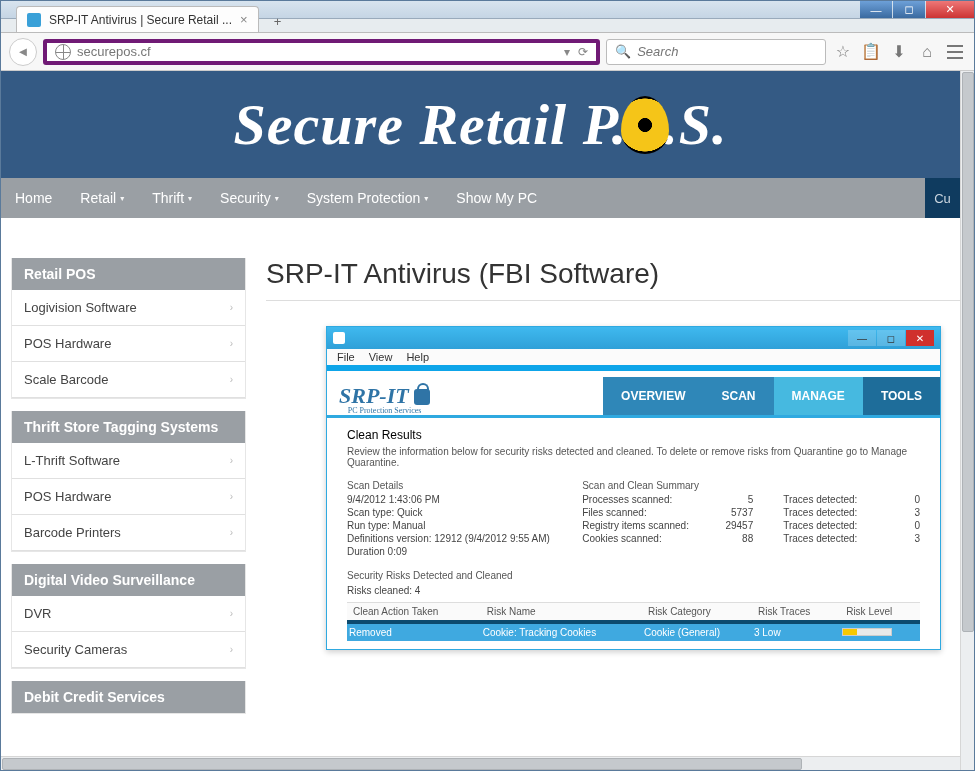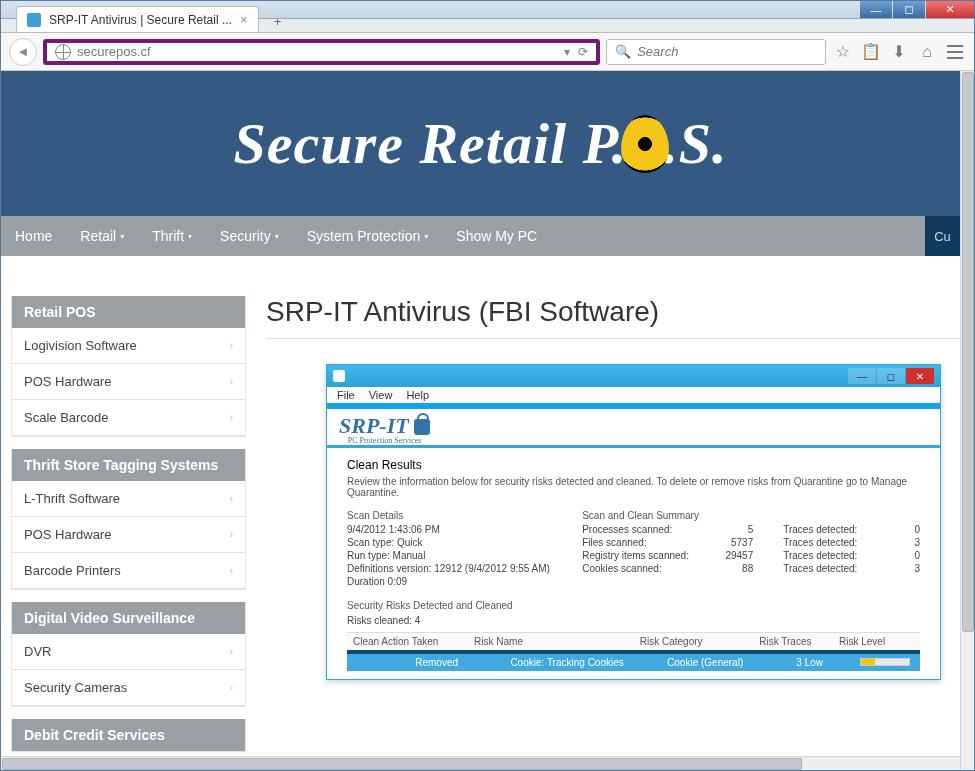--- a/index.html
+++ b/index.html
@@ -33,21 +33,21 @@
 .url-icons { margin-left: auto; display: flex; gap: 8px; color: #888; font-size: 12px; }
 .searchbar { width: 220px; height: 26px; border: 1px solid #bbb; border-radius: 3px; background: #fff; display: flex; align-items: center; padding: 0 8px; gap: 6px; color: #888; }
 .searchbar input { border: none; outline: none; font-size: 13px; font-style: italic; color: #888; width: 100%; background: transparent; }
 .tool-icon { width: 22px; height: 22px; display: flex; align-items: center; justify-content: center; color: #777; font-size: 16px; }
 .hamburger div { width: 16px; height: 2px; background: #777; margin: 2px 0; }
 
 
 .viewport { flex: 1; overflow: hidden; position: relative; }
 .page { position: absolute; inset: 0 14px 14px 0; overflow: hidden; background: #fff; }
 
-.banner { background: #345a84; height: 145px; display: flex; align-items: center; justify-content: center; }
+.banner { background: #345a84; height: 107px; display: flex; align-items: center; justify-content: center; }
 .banner-title { color: #fff; font-weight: bold; font-size: 58px; font-family: Georgia, "Times New Roman", serif; font-style: italic; letter-spacing: 1px; }
 .eye { display: inline-block; width: 48px; height: 58px; background: radial-gradient(circle at 50% 50%, #000 0 18%, #f5c518 19% 70%, #000 71% 100%); border-radius: 50% 50% 50% 50% / 60% 60% 40% 40%; margin: 0 -6px -6px -6px; position: relative; top: 4px; }
 
 .nav { background: #9a9fa4; height: 40px; display: flex; align-items: center; color: #fff; position: relative; }
 .nav-item { padding: 0 14px; height: 100%; display: flex; align-items: center; gap: 4px; font-size: 14px; }
 .nav-drop { font-size: 8px; opacity: .9; }
 .nav-cut { position: absolute; right: 0; top: 0; bottom: 0; width: 35px; background: #0f3b5f; display: flex; align-items: center; justify-content: center; color: #cbd6df; }
 
 .content { display: flex; padding: 40px 0 0 10px; gap: 20px; }
 .sidebar { width: 235px; }
@@ -87,21 +87,21 @@
 .details-row { display: flex; gap: 30px; font-size: 10px; color: #444; }
 .details-col { flex: 1; }
 .kv { display: flex; justify-content: space-between; padding: 1px 0; }
 .kv .v { text-align: right; min-width: 40px; }
 
 .risk-header { font-size: 10px; color: #555; margin-top: 12px; }
 .risk-count { font-size: 10px; color: #444; margin: 4px 0 6px; }
 
 .risk-table { width: 100%; border-collapse: collapse; font-size: 10px; }
 .risk-table th { text-align: left; font-weight: normal; color: #555; padding: 3px 6px; border-bottom: 4px solid #0c4a6e; border-top: 1px solid #ddd; background: #fafafa; }
-.risk-table td { padding: 3px 10px; text-align: right; }
+.risk-table td { padding: 3px 2px; }
 .risk-table tr.sel td { background: #3fa9e0; color: #fff; }
 .risk-bar { display: inline-block; width: 50px; height: 8px; background: linear-gradient(90deg,#f6c800 0 30%, #e9e9e9 30% 100%); border: 1px solid #ccc; }
 
 
 .hscroll { position: absolute; left: 0; right: 14px; bottom: 0; height: 14px; background: #eceef0; border-top: 1px solid #d6d6d6; display: flex; align-items: center; }
 .hscroll .thumb { height: 12px; background: #c5c9cd; border: 1px solid #aeb2b6; border-radius: 2px; width: 800px; margin-left: 1px; }
 .vscroll { position: absolute; right: 0; top: 0; bottom: 0; width: 14px; background: #eceef0; border-left: 1px solid #d6d6d6; }
 .vscroll .thumb { width: 12px; background: #c5c9cd; border: 1px solid #aeb2b6; border-radius: 2px; height: 560px; margin: 1px auto 0; }
 </style>
 </head>
@@ -233,20 +233,26 @@
             <div class="app-menu" id="app-menu">
                 <span>File</span>
                 <span>View</span>
                 <span>Help</span>
               </div>
             <div class="app-header">
               <div class="app-logo">
                 <span>SRP-IT</span>
                 <span class="app-lock"></span>
                 <small>PC Protection Services</small>
+              </div>
+              <div class="app-tabs">
+                <div class="app-tab t-overview">OVERVIEW</div>
+                <div class="app-tab t-scan">SCAN</div>
+                <div class="app-tab t-manage">MANAGE</div>
+                <div class="app-tab t-tools">TOOLS</div>
               </div>
             </div>
 
             <div class="app-body">
               <div class="clean-hdr">Clean Results</div>
               <div class="clean-sub">Review the information below for security risks detected and cleaned. To delete or remove risks from Quarantine go to Manage Quarantine.</div>
 
               <div class="details-row">
                 <div class="details-col" style="flex:1.2">
                   <div class="section-label">Scan Details</div>

